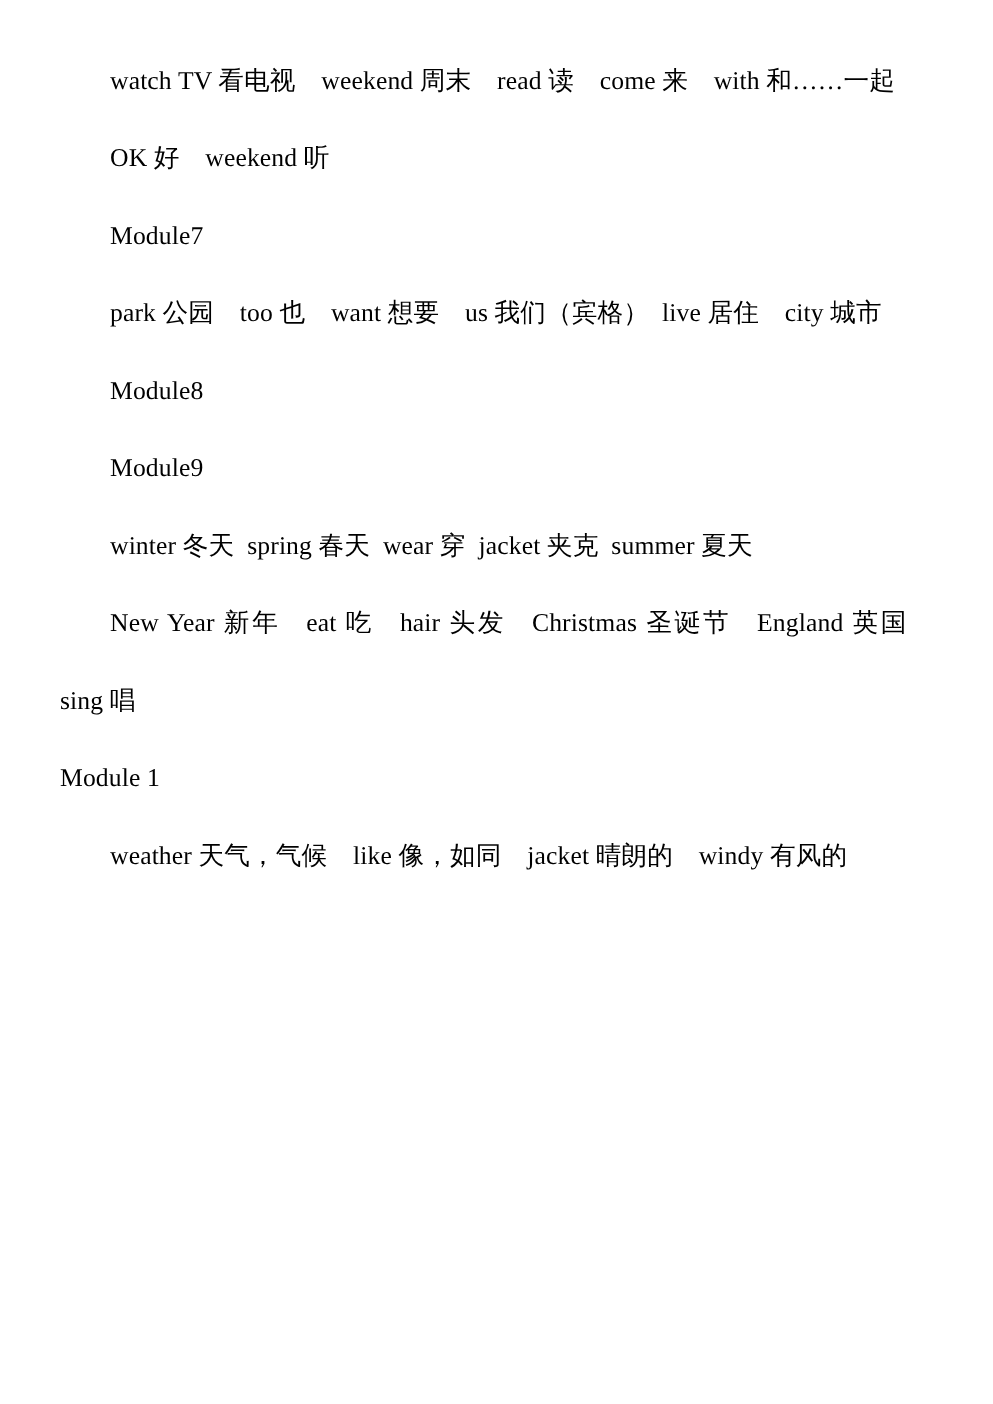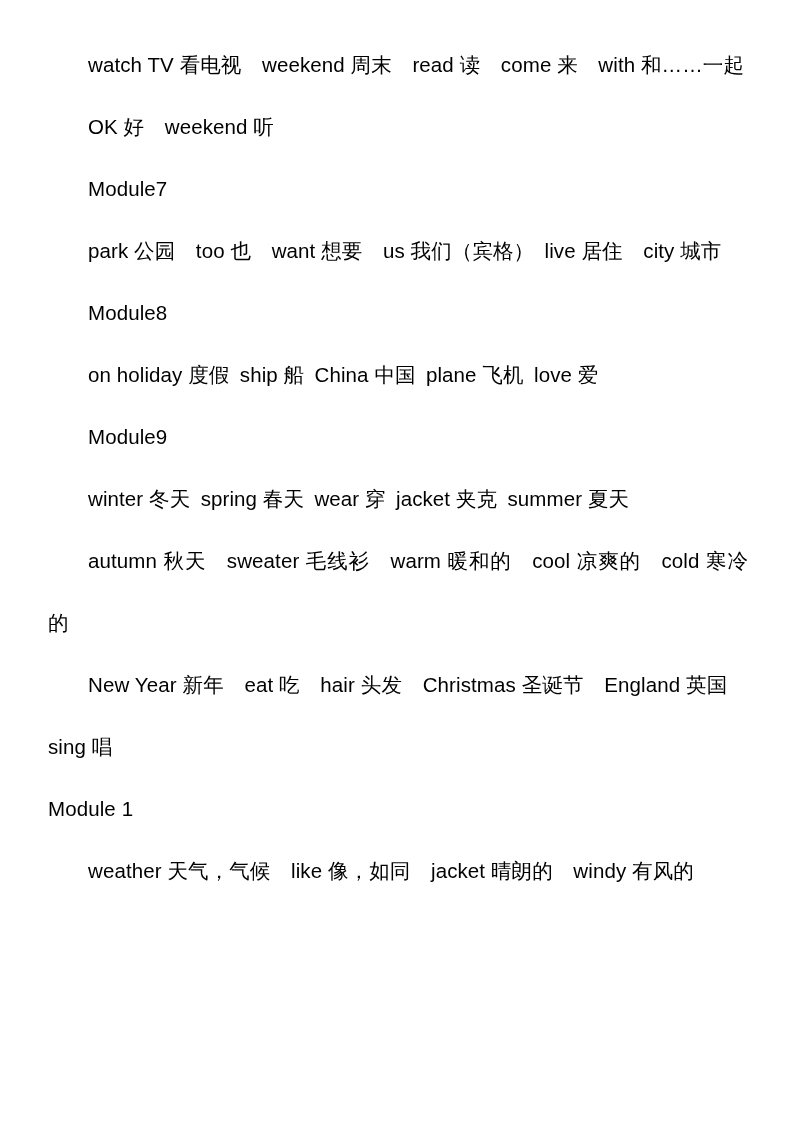--- a/index.html
+++ b/index.html
@@ -40,46 +40,45 @@
     text-justify: inter-ideograph;
     letter-spacing: 0.1px;
     word-spacing: 0px;
     white-space: normal;
   }
   .para.no-indent {
     text-indent: 0px;
   }
   .para .txt {
     display: inline;
+    font-family: Liberation Serif, serif;
   }
 </style>
 </head>
 <body>
 
 <div class="page">
   <div class="doc-body">
 
     <p class="para"><span class="txt">watch TV 看电视 weekend 周末 read 读 come 来 with 和……一起</span></p>
 
     <p class="para"><span class="txt">OK 好 weekend 听</span></p>
 
     <p class="para"><span class="txt">Module7</span></p>
 
     <p class="para"><span class="txt">park 公园 too 也 want 想要 us 我们（宾格） live 居住 city 城市</span></p>
 
     <p class="para"><span class="txt">Module8</span></p>
 
 
-    <p class="para"><span class="txt">on holiday 度假 ship 船 China 中国 plane 飞机 love 爱</span></p>
 
     <p class="para"><span class="txt">Module9</span></p>
 
     <p class="para"><span class="txt">winter 冬天 spring 春天 wear 穿 jacket 夹克 summer 夏天</span></p>
 
-    <p class="para"><span class="txt">autumn 秋天 sweater 毛线衫 warm 暖和的 cool 凉爽的 cold 寒冷的</span></p>
 
 
     <p class="para"><span class="txt">New Year 新年 eat 吃 hair 头发 Christmas 圣诞节 England 英国 sing 唱</span></p>
 
     <p class="para no-indent"><span class="txt">Module 1</span></p>
 
     <p class="para"><span class="txt">weather 天气，气候 like 像，如同 jacket 晴朗的 windy 有风的</span></p>
 
   </div>
 </div>

